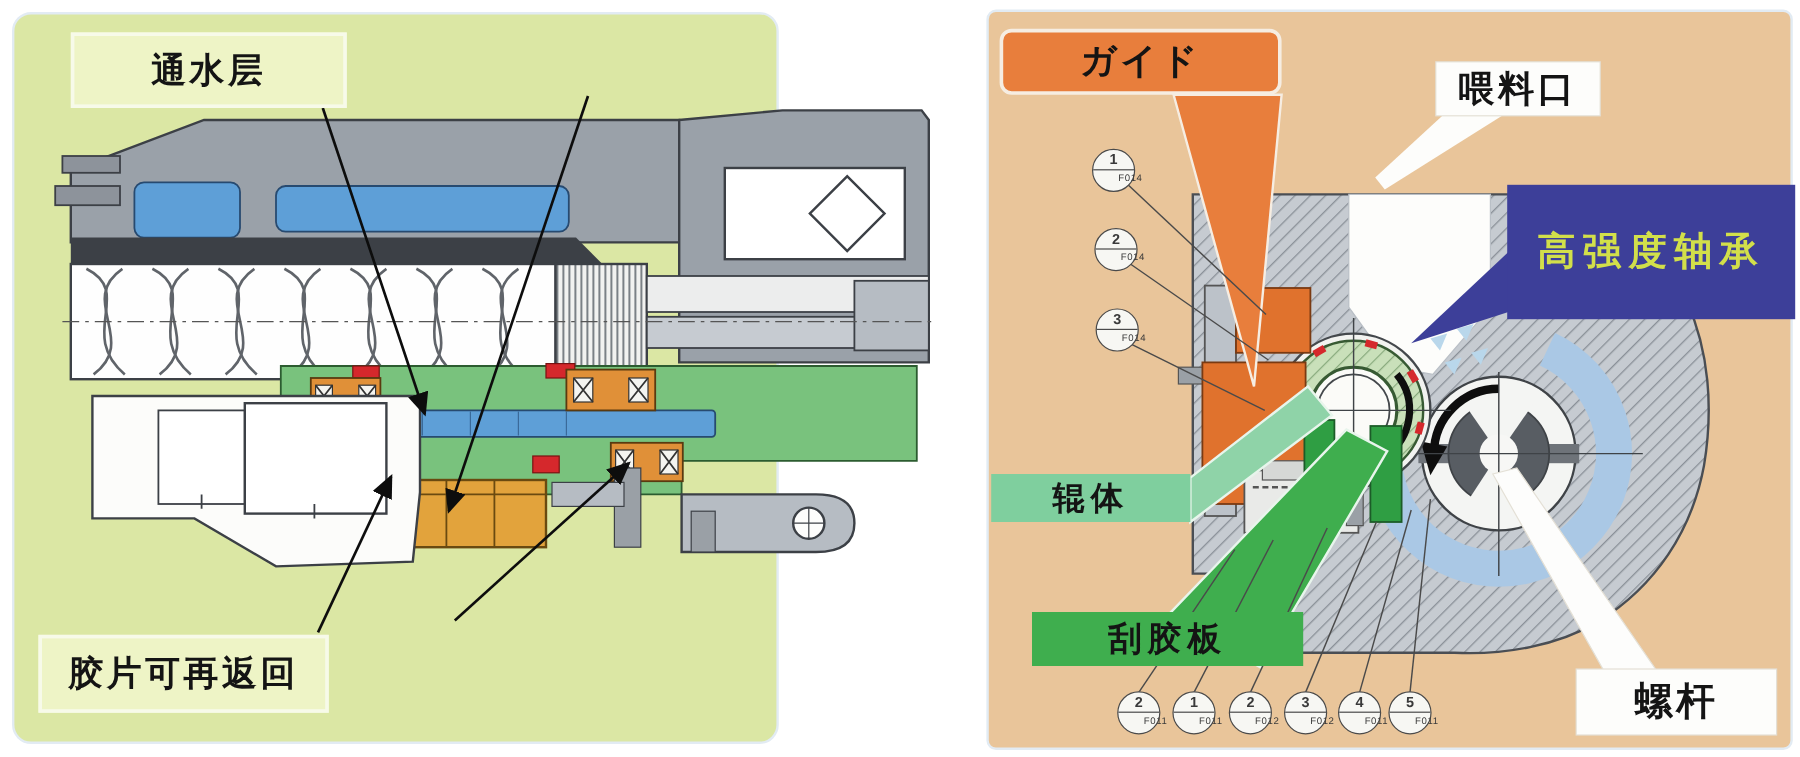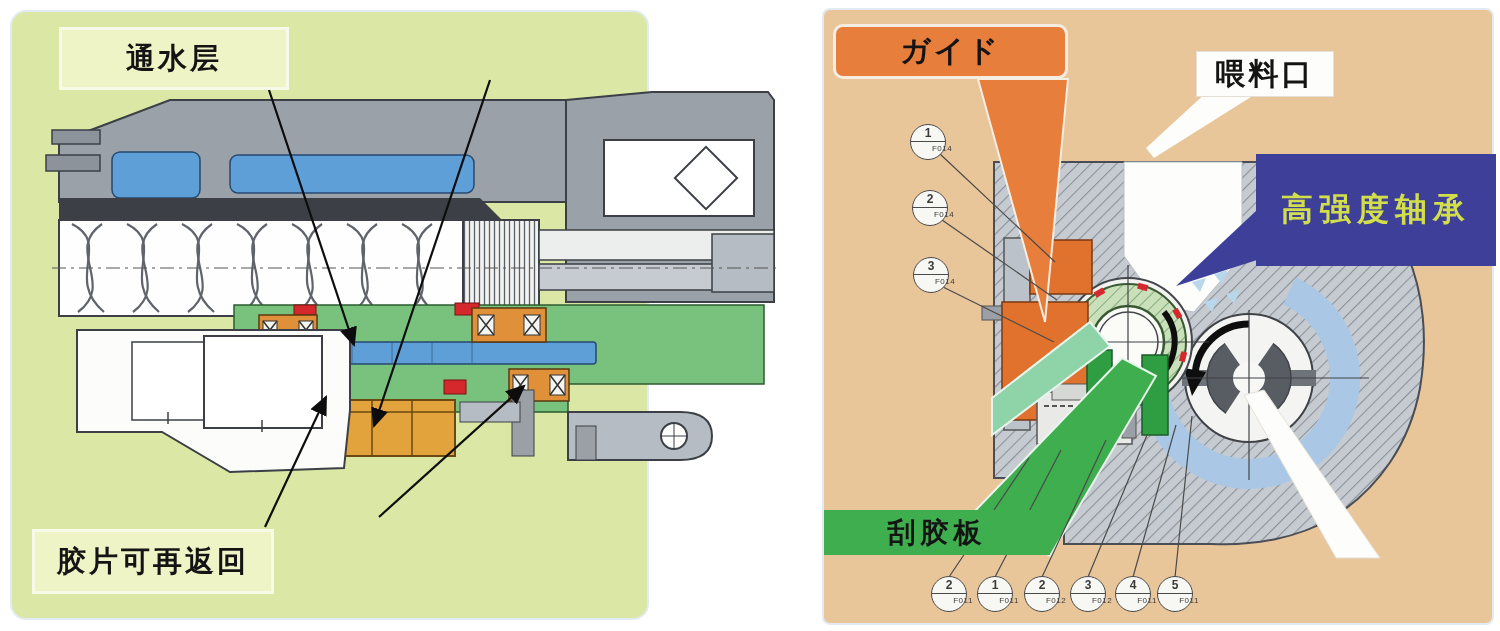--- a/index.html
+++ b/index.html
@@ -9,21 +9,21 @@
   .panel-left{left:10px;top:10px;width:639px;height:610px;background:#dbe7a4;border-radius:16px;padding-left:20px;}
   .panel-right{left:822px;top:8px;width:672px;height:617px;background:#e9c59a;border-radius:8px;text-decoration:underline;}
   .panel svg{position:absolute;left:0;top:0;}
   .lbl{position:absolute;display:flex;align-items:center;justify-content:center;
        font-weight:900;color:#141414;letter-spacing:3px;text-align:center;box-sizing:border-box;}
   .lbl-green{background:#eef4c6;border:3px solid #f7fae9;font-size:29px;}
   .callout-guide{background:#e87e3c;border:3px solid #f6ede2;border-radius:10px;font-size:30px;}
   .callout-white{background:#fdfdfb;font-size:30px;box-shadow:0 0 0 1px #e4e0d6;}
   .callout-blue{background:#3d3f99;color:#d2df4a !important;font-size:32px;letter-spacing:6px;}
   .banner-roller{background:#7fcf9e;font-size:27px;letter-spacing:5px;}
-  .banner-scraper{background:#3fae4e;font-size:28px;letter-spacing:5px;}
+  .banner-scraper{background:#3fae4e;font-size:28px;letter-spacing:5px;margin-left:36px;}
   .balloon{position:absolute;width:36px;height:36px;border-radius:50%;background:#f7f7f3;
            border:1.5px solid #4a4a4a;box-sizing:border-box;display:flex;flex-direction:column;
            align-items:center;color:#3a3a3a;}
   .balloon .num{font-size:12px;font-weight:700;line-height:16px;width:100%;text-align:center;
                 border-bottom:1px solid #4a4a4a;}
   .balloon .code{font-size:8px;line-height:14px;letter-spacing:0.5px;margin-left:28px;}
 </style>
 </head>
 <body>
 
@@ -244,21 +244,23 @@
         <line x1="218" y1="567" x2="282" y2="430"></line>
         <line x1="264" y1="567" x2="323" y2="425"></line>
         <line x1="309" y1="567" x2="352" y2="415"></line>
         <line x1="351" y1="567" x2="368" y2="406"></line>
       </g>
     </svg>
 
     <div class="lbl callout-guide" style="left:9px;top:14px;width:235px;height:55px;">ガイド</div>
     <div class="lbl callout-white" style="left:373px;top:42px;width:136px;height:44px;">喂料口</div>
     <div class="lbl callout-blue" style="left:432px;top:144px;width:240px;height:112px;">高强度轴承</div>
+    <div class="lbl banner-roller" style="left:2px;top:385px;width:166px;height:40px;">辊体</div>
     <div class="lbl banner-scraper" style="left:0px;top:500px;width:226px;height:45px;">刮胶板</div>
+    <div class="lbl callout-white" style="left:490px;top:548px;width:166px;height:54px;font-size:32px;">螺杆</div>
 
     <div class="balloon" style="left:86px;top:114px;">
       <span class="num">1</span>
       <span class="code">F014</span>
     </div>
     <div class="balloon" style="left:88px;top:180px;">
       <span class="num">2</span>
       <span class="code">F014</span>
     </div>
     <div class="balloon" style="left:89px;top:247px;">

